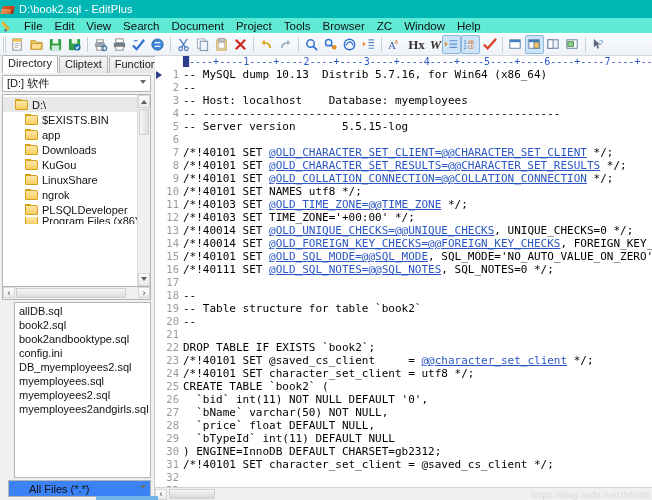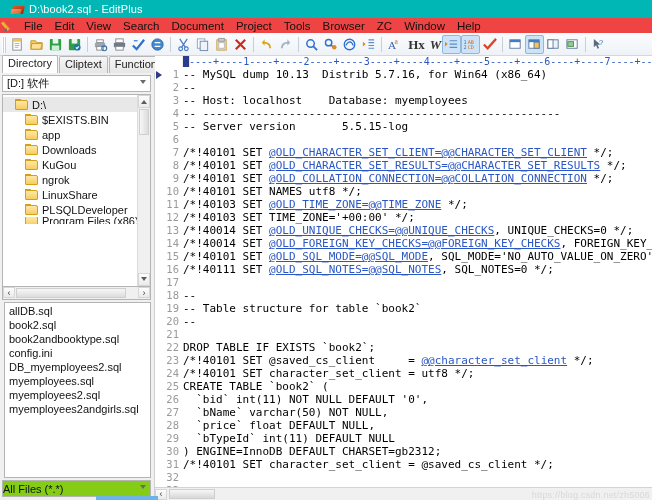--- a/index.html
+++ b/index.html
@@ -9,41 +9,41 @@
     overflow: hidden;
     font-family: "Liberation Sans", sans-serif;
     font-size: 11px;
     background: #f0f0f0;
   }
   #app { width: 652px; height: 500px; position: relative; display: flex; flex-direction: column; background:#f0f0f0; }
 
   
   .titlebar {
     height: 18px; background: #00b7b5; display: flex; align-items: center;
-    padding-left: 11px; flex: 0 0 18px;
+    padding-left: 1px; flex: 0 0 18px;
   }
   .titlebar .app-icon {
     width: 14px; height: 13px; margin-right: 4px; position: relative; flex:0 0 14px;
   }
   .titlebar .app-icon .sh {
     position:absolute; left:1px; top:3px; width:12px; height:8px;
     background:linear-gradient(150deg,#e05c2a 0%, #c0391a 60%, #8e2a12 100%);
     transform: skewX(-12deg);
     border-radius:1px;
   }
   .titlebar .app-icon .sh2 {
     position:absolute; left:0px; top:6px; width:10px; height:5px;
     background:linear-gradient(150deg,#f0a060 0%, #d2642c 100%);
     transform: skewX(-12deg);
   }
   .titlebar-text { color:#ffffff; font-size:11px; letter-spacing:0.1px; }
 
   
   .menubar {
-    height: 16px; background:#ef4444; display:flex; align-items:center;
+    height: 16px; background:#5eead4; display:flex; align-items:center;
     flex:0 0 16px; padding-left:2px; border-bottom:1px solid #ffffff;
   }
   .menu-pencil { width:14px; height:14px; position:relative; margin-right:2px; flex:0 0 14px;}
   .menu-pencil .body{
     position:absolute; left:2px; top:2px; width:3px; height:10px;
     background:linear-gradient(90deg,#f5c242,#d9a21b);
     transform: rotate(-40deg); transform-origin:center;
   }
   .menu-pencil .tip{
     position:absolute; left:2px; top:10px; width:0;height:0;
@@ -122,28 +122,28 @@
   }
   .hscroll-tree {
     height:13px; flex:0 0 13px; margin:0 3px 1px 2px; background:#f0f0f0; border:1px solid #b4b4b4;
     border-top:none; display:flex; align-items:center; justify-content:space-between; position:relative;
   }
   .hs-btn { width:12px; height:11px; display:flex; align-items:center; justify-content:center;
             font-size:9px; color:#444; background:linear-gradient(#fdfdfd,#eaeaea); border:1px solid #d6d6d6;}
   .hs-thumb { position:absolute; left:13px; width:110px; top:1px; bottom:1px; background:linear-gradient(#f7f7f7,#dcdcdc); border:1px solid #cfcfcf;}
 
   .filelist {
-    flex:1 1 auto; background:#fff; border:1px solid #b4b4b4; margin:1px 3px 0 4px; overflow:hidden;
+    flex:1 1 auto; background:#fff; border:1px solid #b4b4b4; margin:1px 3px 0 14px; overflow:hidden;
     padding:1px 0 0 2px; min-height:0;
   }
   .file-row { height:14px; font-size:11px; color:#111; line-height:14px; white-space:nowrap; padding-left:2px;}
 
   .filter-combo {
-    margin:2px 3px 3px 2px; height:17px; flex:0 0 17px; background:#84cc16; border:1px solid #b4b4b4;
-    display:flex; align-items:center; font-size:11px; padding-left:0; color:#111; position:relative;
+    margin:2px 3px 3px 8px; height:17px; flex:0 0 17px; background:#3b82f6; border:1px solid #b4b4b4;
+    display:flex; align-items:center; font-size:11px; padding-left:20px; color:#111; position:relative;
   }
 
   
   .editorpane { flex:1 1 auto; display:flex; flex-direction:column; min-width:0; background:#fff; }
   .ruler {
     height:12px; flex:0 0 12px; background:#fff; border-bottom:1px solid #ffffff;
     font-family:"DejaVu Sans Mono", monospace; font-size:10px; color:#2b57c4;
     white-space:pre; overflow:hidden; padding-left:28px; letter-spacing:0px; line-height:12px;
   }
   .ruler .cursor-mark { background:#2b3c8c; color:#2b3c8c; }
@@ -459,29 +459,29 @@
                 <span class="back"></span>
               </span>
             <span>KuGou</span>
           </div>
           <div class="tree-row">
             <span class="ind" style="width:22px"></span>
             <span class="folder">
                 <span class="tab2"></span>
                 <span class="back"></span>
               </span>
+            <span>LinuxShare</span>
+          </div>
+          <div class="tree-row">
+            <span class="ind" style="width:22px"></span>
+            <span class="folder">
+                <span class="tab2"></span>
+                <span class="back"></span>
+              </span>
             <span>ngrok</span>
-          </div>
-          <div class="tree-row">
-            <span class="ind" style="width:22px"></span>
-            <span class="folder">
-                <span class="tab2"></span>
-                <span class="back"></span>
-              </span>
-            <span>LinuxShare</span>
           </div>
           <div class="tree-row">
             <span class="ind" style="width:22px"></span>
             <span class="folder">
                 <span class="tab2"></span>
                 <span class="back"></span>
               </span>
             <span>PLSQLDeveloper</span>
           </div>
           <div class="tree-row" style="overflow:hidden;height:7px">

